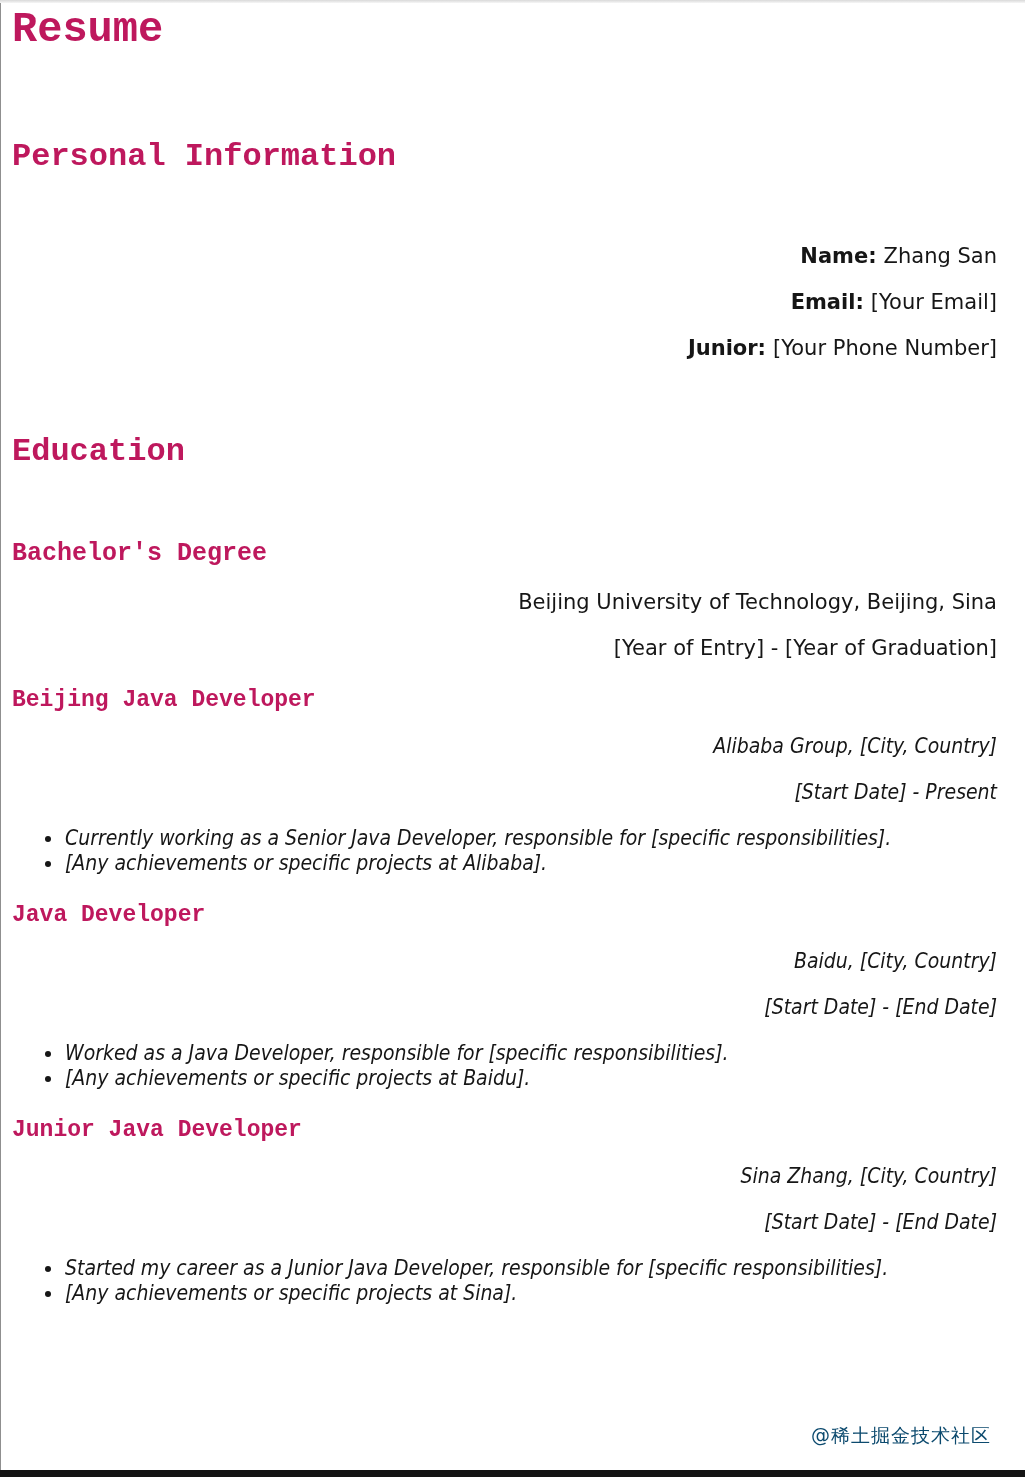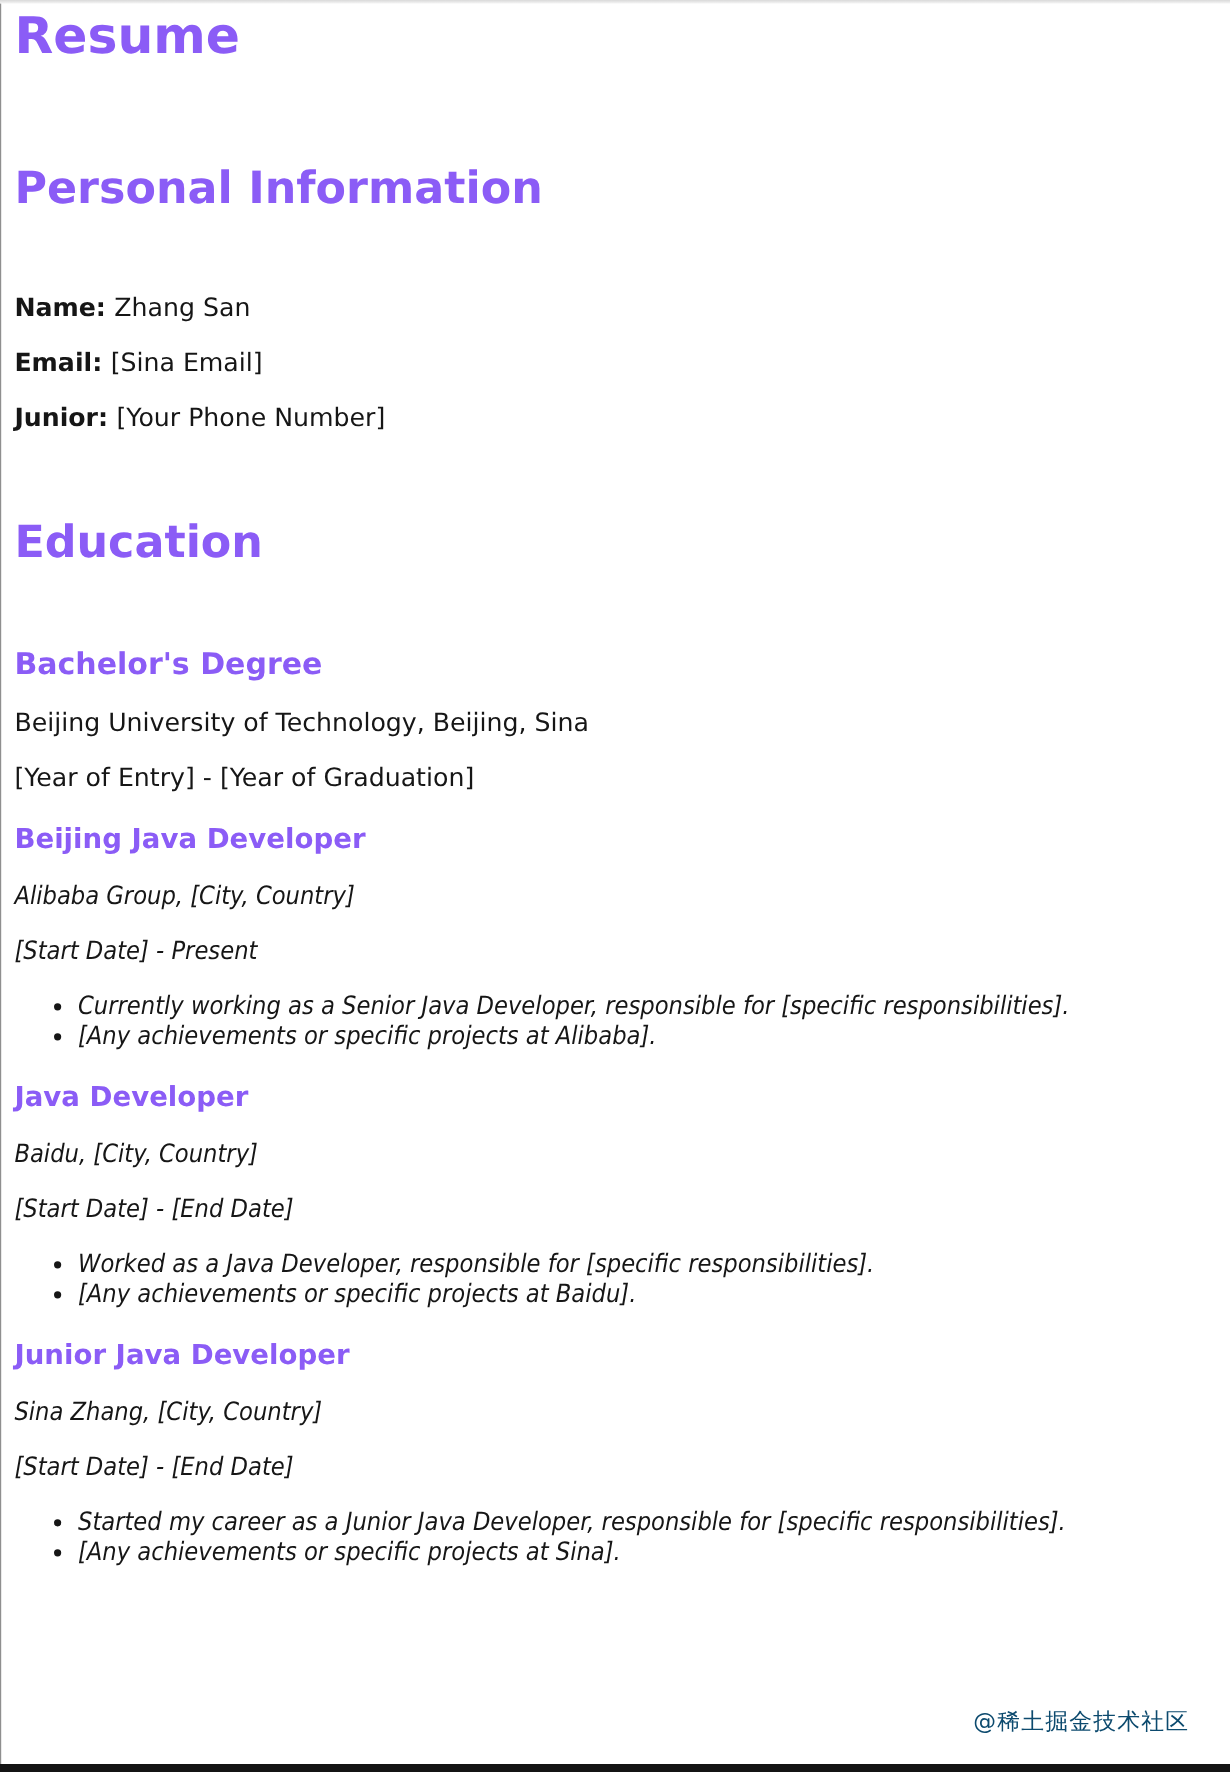--- a/index.html
+++ b/index.html
@@ -20,26 +20,26 @@
     position: absolute; top: 3px; left: 0; width: 1px; bottom: 7px;
     background: #8f8f8f;
   }
   .bottom-bar {
     position: absolute; bottom: 0; left: 0; right: 0; height: 7px;
     background: #141414;
   }
   .content {
     padding: 6px 28px 0 12px;
   }
-  h1, h2, h3, h4 { font-weight: bold; color: #8b5cf6; }
+  h1, h2, h3, h4 { font-weight: bold; color: #be185d; font-family: Liberation Mono, monospace; }
   h1 { font-size: 42px; line-height: 48px; margin: 0 0 84px 0; }
-  h2 { font-size: 37px; line-height: 38px; margin: 72px 0 68px 0; }
+  h2 { font-size: 32px; line-height: 38px; margin: 72px 0 68px 0; }
   h3 { font-size: 25px; line-height: 30px; margin: 44px 0 0 0; }
   h4 { font-size: 23px; line-height: 26px; margin: 26px 0 0 0; }
-  p  { font-size: 21px; line-height: 25px; margin: 21px 0; }
+  p  { font-size: 21px; line-height: 25px; margin: 21px 0; text-align: right; }
   ul {
     margin: 0 0 21px 0;
     padding-left: 52px;
     font-size: 21px;
     line-height: 25px;
   }
   li { padding-left: 1px; }
   .field-label { font-weight: bold; margin-right: 7px; }
   .work-body { font-stretch: 87.5%; font-style: italic; }
   .watermark {
@@ -61,21 +61,21 @@
 <div class="content">
 
   <h1>Resume</h1>
 
   <h2>Personal Information</h2>
 
   <p>
     <span class="field-label">Name:</span><span>Zhang San</span>
   </p>
   <p>
-    <span class="field-label">Email:</span><span>[Sina Email]</span>
+    <span class="field-label">Email:</span><span>[Your Email]</span>
   </p>
   <p>
     <span class="field-label">Junior:</span><span>[Your Phone Number]</span>
   </p>
 
   <h2>Education</h2>
 
   <h3>Bachelor's Degree</h3>
   <p>Beijing University of Technology, Beijing, Sina</p>
   <p>[Year of Entry] - [Year of Graduation]</p>

